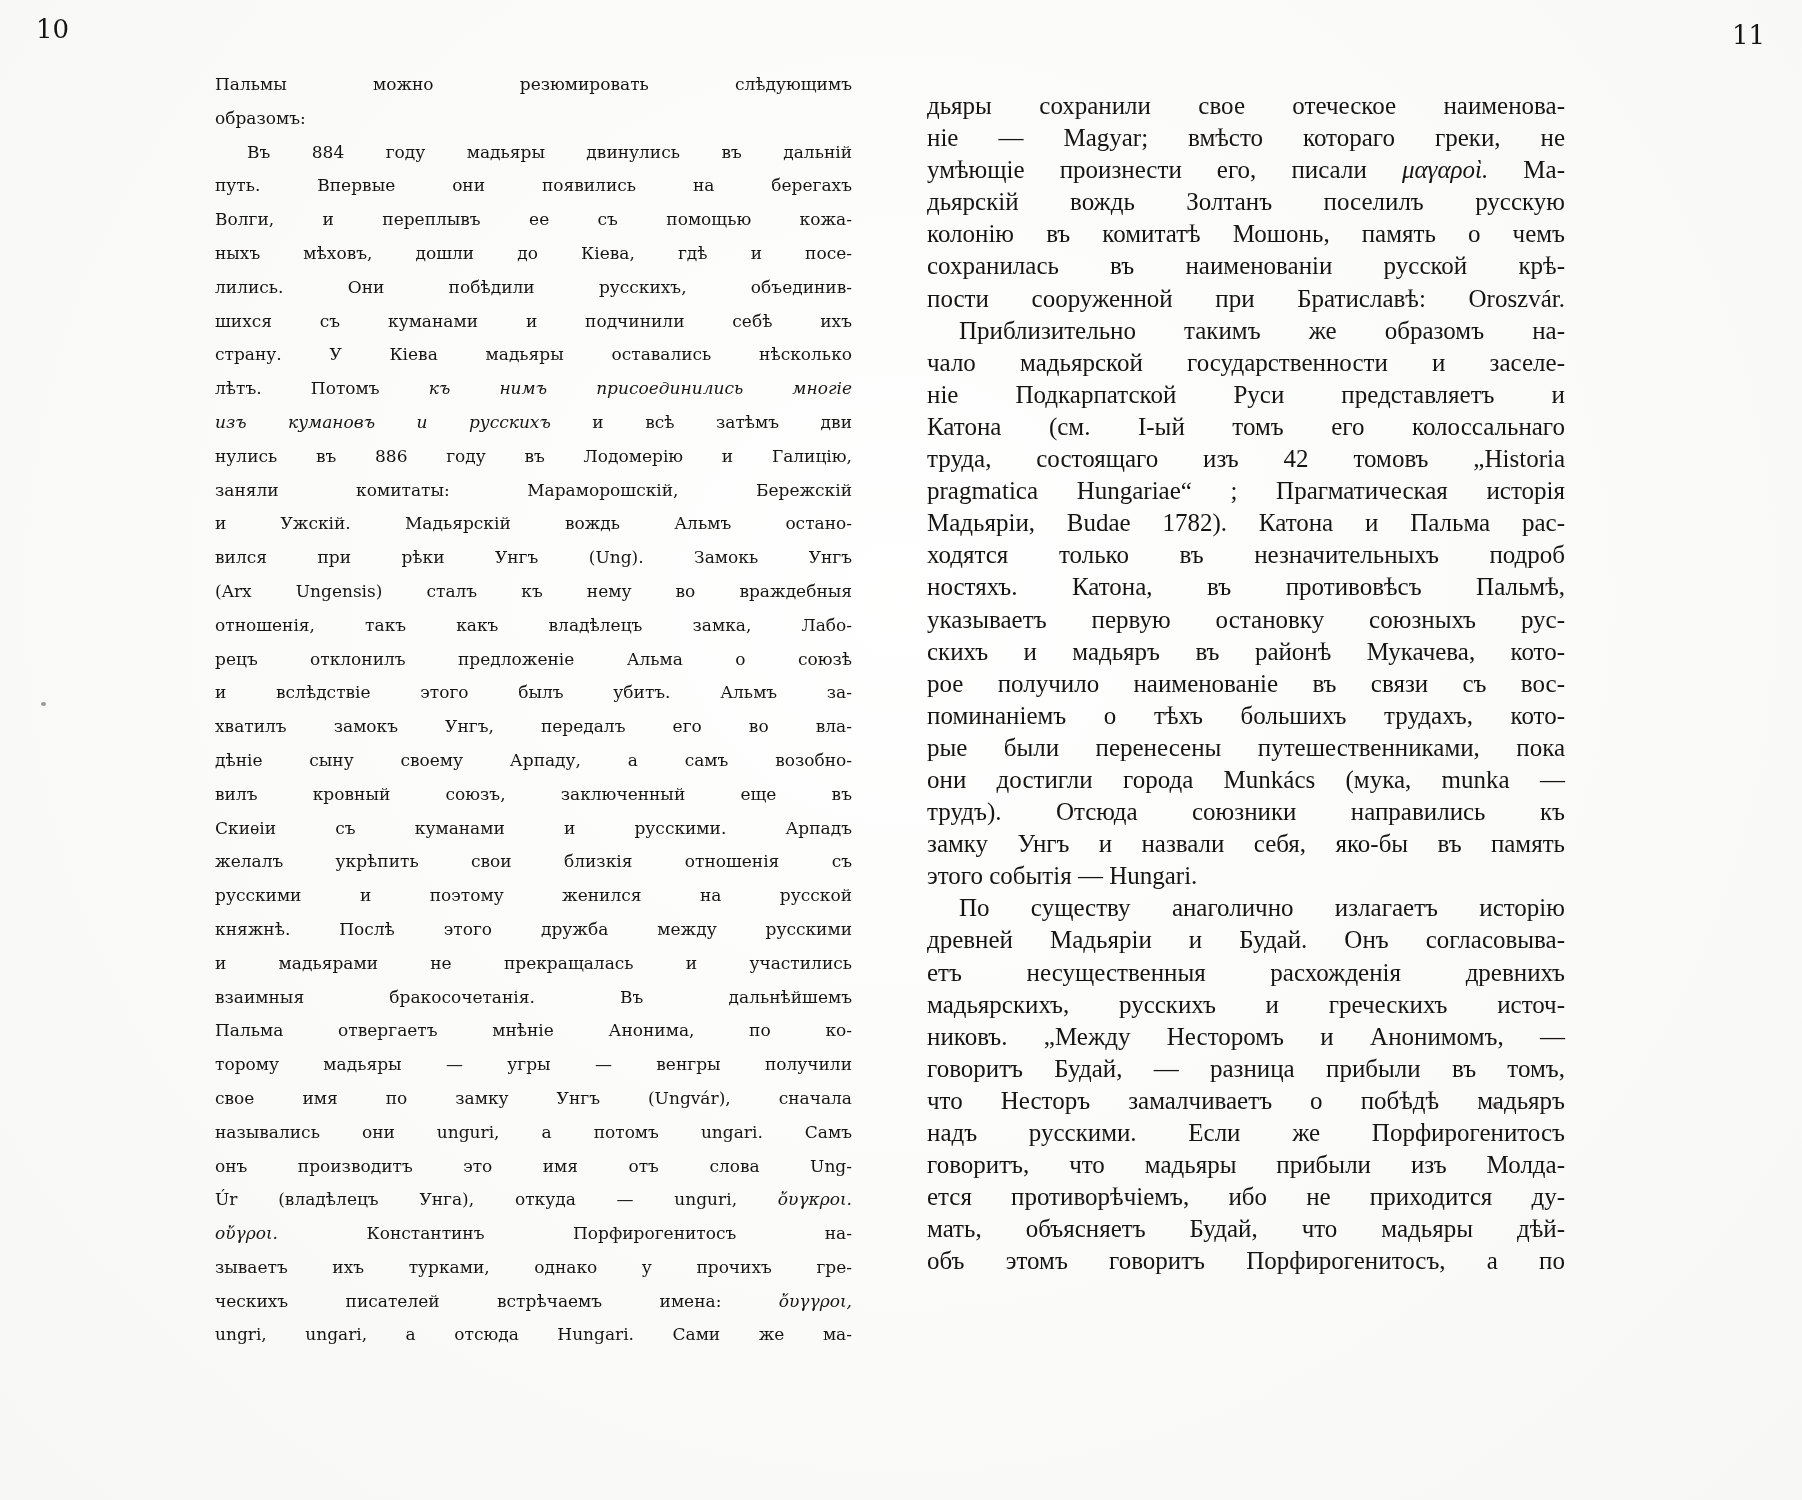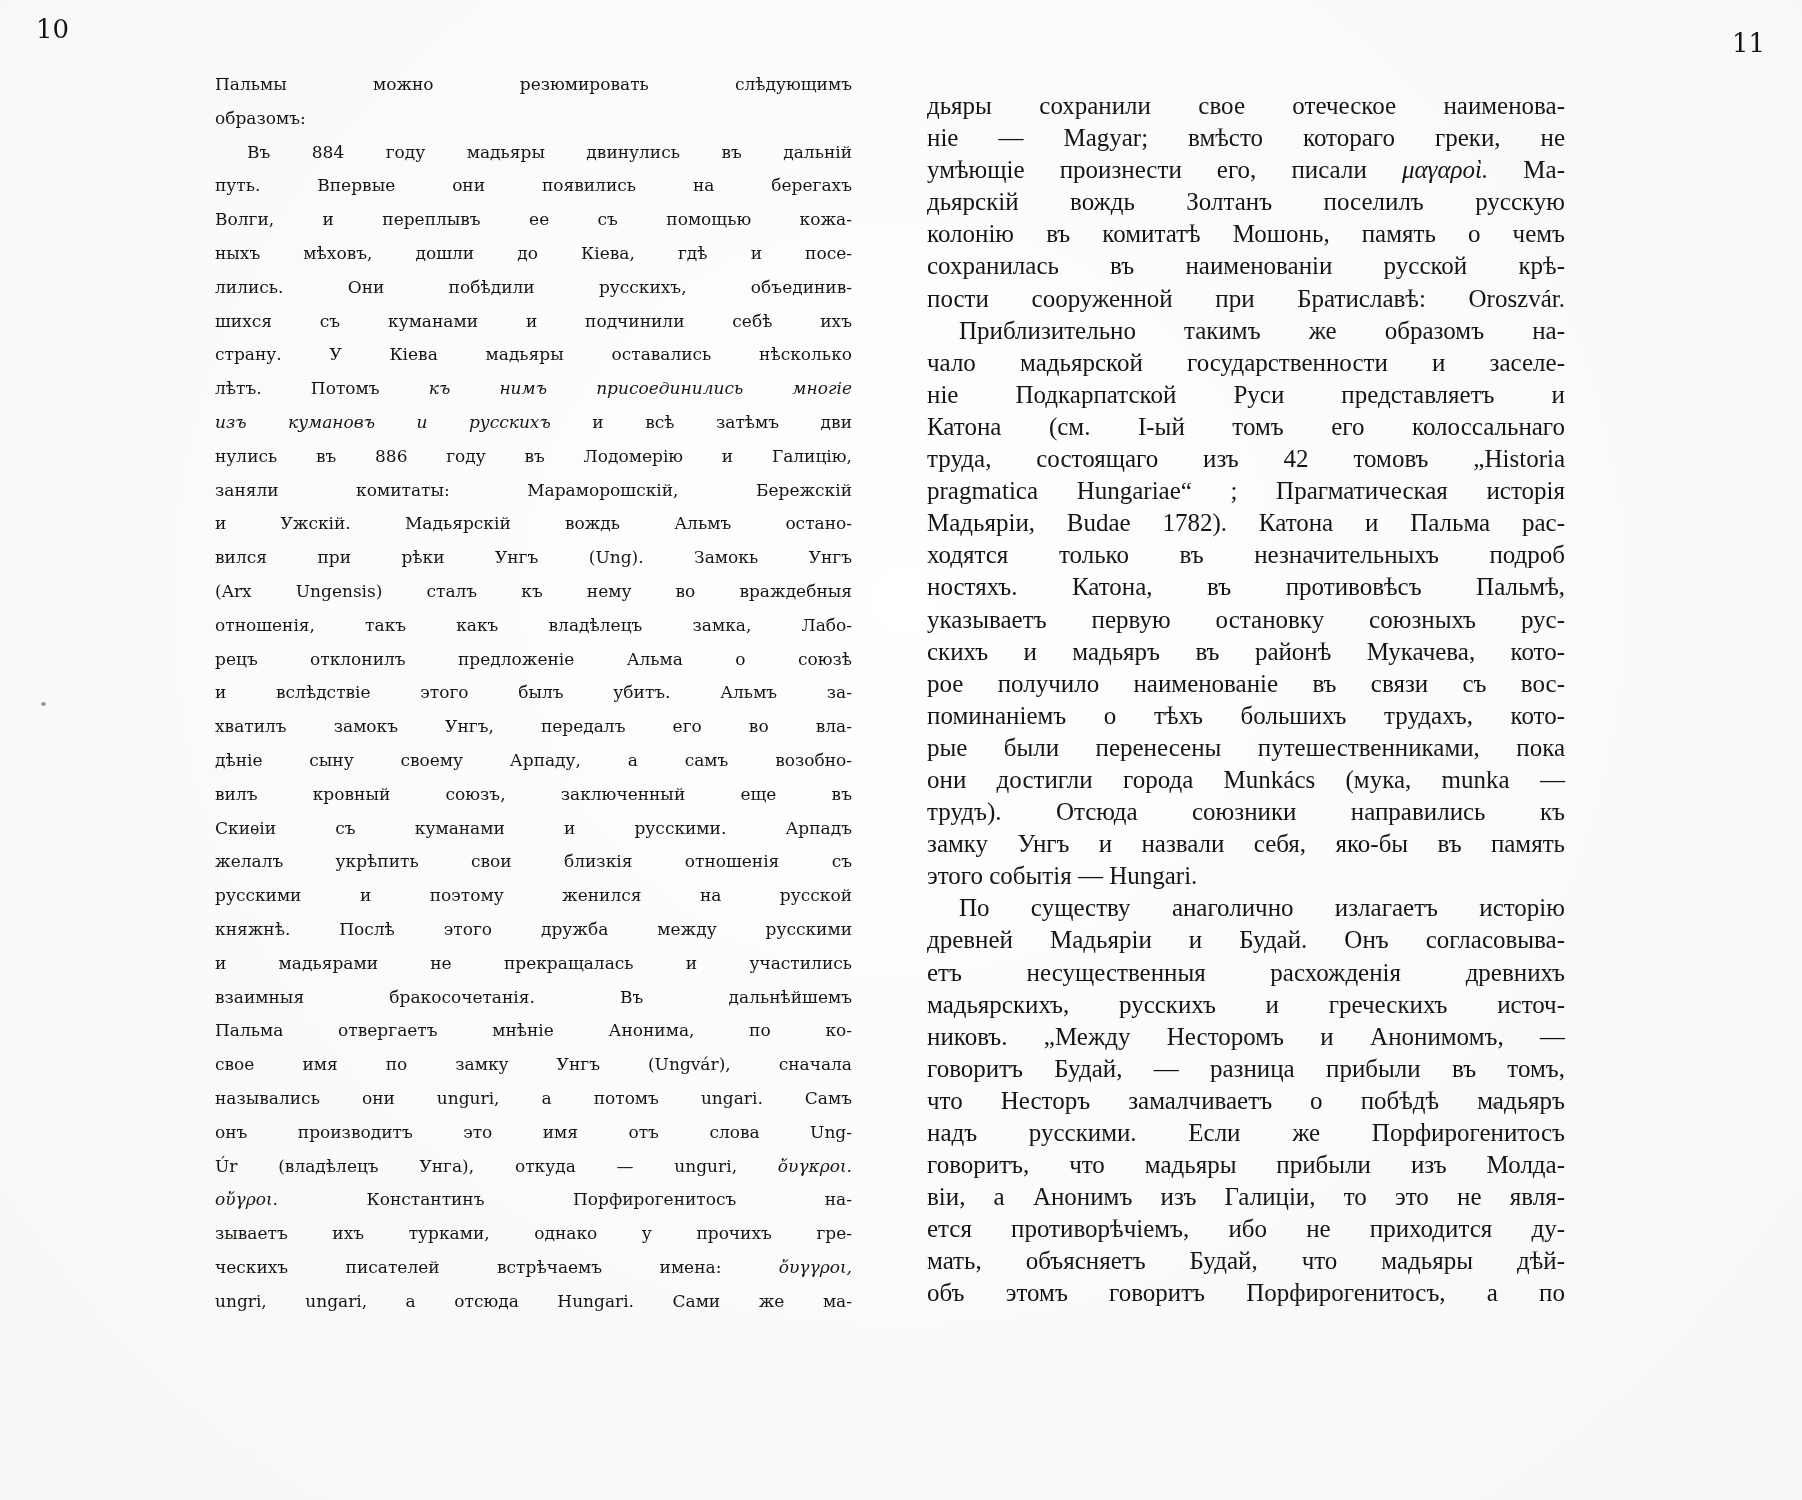--- a/index.html
+++ b/index.html
@@ -19,21 +19,21 @@
       #fbfbfa;
     color: #161616;
     font-family: "DejaVu Serif", "Liberation Serif", serif;
   }
   .page-number {
     position: absolute;
     font-size: 26px;
     color: #151515;
   }
   #pn-left  { left: 36px;  top: 14px; }
-  #pn-right { left: 1732px; top: 28px; }
+  #pn-right { left: 1732px; top: 20px; }
   .text-column {
     position: absolute;
     text-rendering: optimizeLegibility;
   }
   #col-left {
     left: 215px;
     top: 68px;
     width: 637px;
     font-size: 17px;
   }
@@ -95,20 +95,21 @@
       <div class="line"><span>хватилъ замокъ Унгъ, передалъ его во вла-</span></div>
       <div class="line"><span>дѣніе сыну своему Арпаду, а самъ возобно-</span></div>
       <div class="line"><span>вилъ кровный союзъ, заключенный еще въ</span></div>
       <div class="line"><span>Скиѳіи съ куманами и русскими. Арпадъ</span></div>
       <div class="line"><span>желалъ укрѣпить свои близкія отношенія съ</span></div>
       <div class="line"><span>русскими и поэтому женился на русской</span></div>
       <div class="line"><span>княжнѣ. Послѣ этого дружба между русскими</span></div>
       <div class="line"><span>и мадьярами не прекращалась и участились</span></div>
       <div class="line"><span>взаимныя бракосочетанія. Въ дальнѣйшемъ</span></div>
       <div class="line"><span>Пальма отвергаетъ мнѣніе Анонима, по ко-</span></div>
+      <div class="line"><span>торому мадьяры — угры — венгры получили</span></div>
       <div class="line"><span>свое имя по замку Унгъ (Ungvár), сначала</span></div>
       <div class="line"><span>назывались они unguri, а потомъ ungari. Самъ</span></div>
       <div class="line"><span>онъ производитъ это имя отъ слова Ung-</span></div>
       <div class="line"><span>Úr (владѣлецъ Унга), откуда — unguri, </span><span class="it">ὄυγκροι.</span></div>
       <div class="line"><span class="it">οὔγροι.</span><span> Константинъ Порфирогенитосъ на-</span></div>
       <div class="line"><span>зываетъ ихъ турками, однако у прочихъ гре-</span></div>
       <div class="line"><span>ческихъ писателей встрѣчаемъ имена: </span><span class="it">ὄυγγροι,</span></div>
       <div class="line"><span>ungri, ungari, а отсюда Hungari. Сами же ма-</span></div>
     </div>
 
@@ -140,21 +141,20 @@
       <div class="line flush"><span>этого событія — Hungari.</span></div>
       <div class="line indent"><span>По существу анаголично излагаетъ исторію</span></div>
       <div class="line"><span>древней Мадьяріи и Будай. Онъ согласовыва-</span></div>
       <div class="line"><span>етъ несущественныя расхожденія древнихъ</span></div>
       <div class="line"><span>мадьярскихъ, русскихъ и греческихъ источ-</span></div>
       <div class="line"><span>никовъ. „Между Несторомъ и Анонимомъ, —</span></div>
       <div class="line"><span>говоритъ Будай, — разница прибыли въ томъ,</span></div>
       <div class="line"><span>что Несторъ замалчиваетъ о побѣдѣ мадьяръ</span></div>
       <div class="line"><span>надъ русскими. Если же Порфирогенитосъ</span></div>
       <div class="line"><span>говоритъ, что мадьяры прибыли изъ Молда-</span></div>
-      <div class="line"><span>віи, а Анонимъ изъ Галиціи, то это не явля-</span></div>
       <div class="line"><span>ется противорѣчіемъ, ибо не приходится ду-</span></div>
       <div class="line"><span>мать, объясняетъ Будай, что мадьяры дѣй-</span></div>
       <div class="line"><span>объ этомъ говоритъ Порфирогенитосъ, а по</span></div>
     </div>
 
   <div class="speck" id="speck-1"></div>
   <div class="speck" id="speck-2"></div>
 </div>
 
 </body></html>

